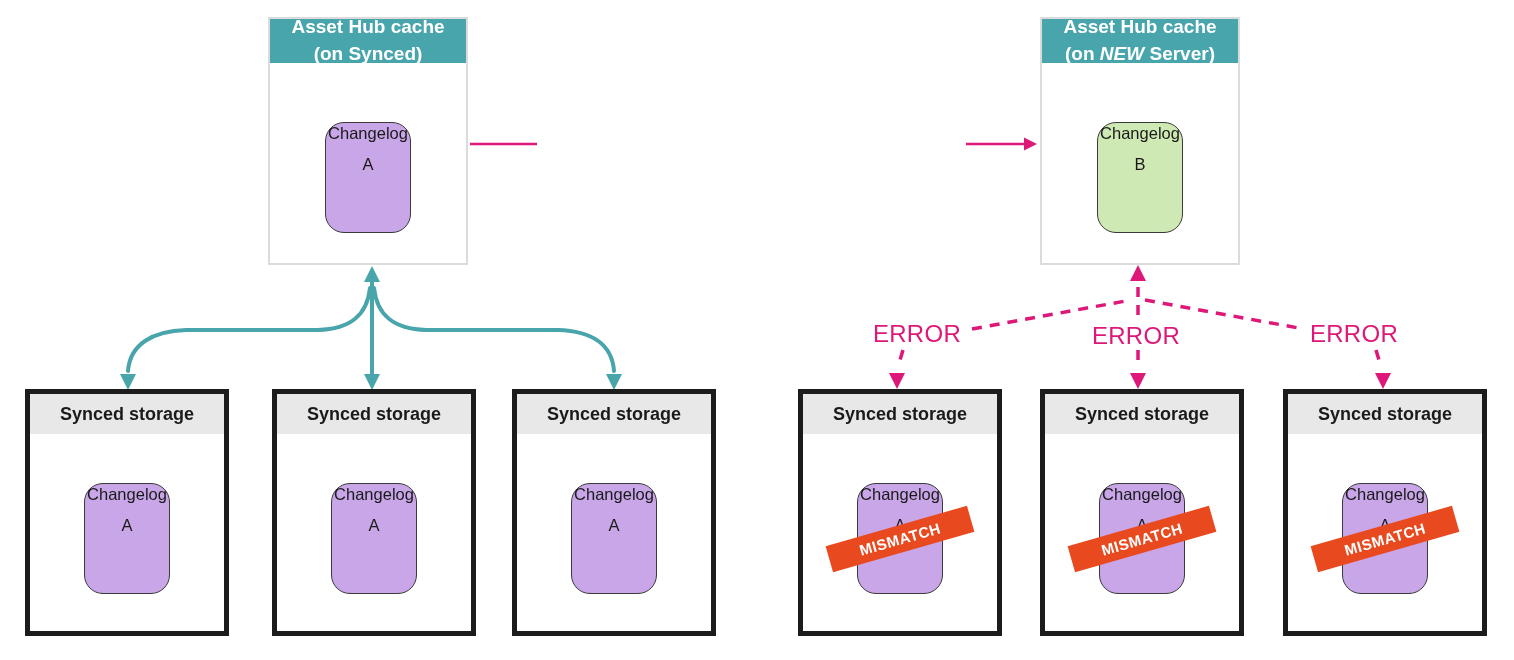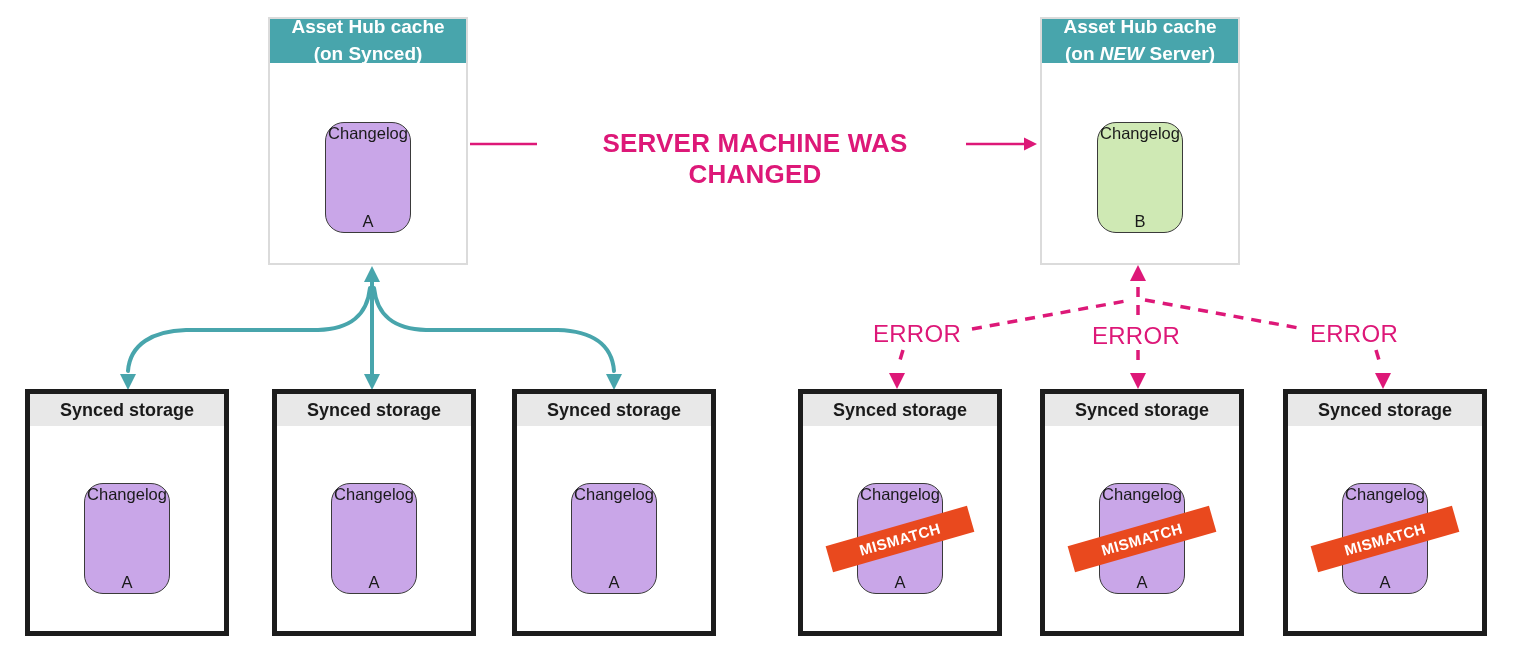--- a/index.html
+++ b/index.html
@@ -12,28 +12,28 @@
   .canvas{position:relative;width:1514px;height:660px;background:#fff;overflow:hidden;}
   svg.connectors{position:absolute;left:0;top:0;width:1514px;height:660px;}
 
   .hub{position:absolute;width:200px;height:248px;background:#fff;border:2px solid var(--hub-border);}
   .hub-header{height:44px;background:var(--teal);color:#fff;font-weight:700;font-size:19px;
     text-align:center;display:flex;flex-direction:column;justify-content:center;line-height:1.4;}
   .hub-header .underline{text-decoration:underline;text-underline-offset:3px;font-style:italic;}
 
   .chip{position:absolute;left:50%;transform:translateX(-50%);width:86px;height:111px;
     border-radius:19px;border:1.5px solid var(--chip-border);display:flex;flex-direction:column;
-    align-items:center;justify-content:space-between;font-size:16.5px;color:var(--text-dark);line-height:1.3;}
+    align-items:center;justify-content:flex-start;font-size:16.5px;color:var(--text-dark);line-height:1.3;gap:10px;}
   .chip.purple{background:var(--purple);}
   .chip.green{background:var(--green);}
   .hub .chip{top:103px;}
 
   .storage{position:absolute;top:389px;width:204px;height:247px;background:#fff;
     border:5px solid var(--storage-border);}
-  .storage-header{height:32px;background:var(--storage-header-bg);display:flex;align-items:center;
+  .storage-header{height:40px;background:var(--storage-header-bg);display:flex;align-items:center;
     justify-content:center;font-weight:700;font-size:18px;color:var(--text-dark);}
   .storage .chip{top:89px;}
 
   .badge{position:absolute;left:50%;top:145px;width:147px;height:27px;
     transform:translate(-50%,-50%) rotate(-16deg);background:var(--orange);color:#fff;
     font-weight:700;font-size:15px;letter-spacing:.5px;display:flex;align-items:center;justify-content:center;}
 
   .center-label{position:absolute;left:540px;top:128px;width:430px;text-align:center;
     font-size:26px;font-weight:700;color:var(--pink);letter-spacing:.2px;}
   .error-label{position:absolute;transform:translate(-50%,-50%);font-size:24px;font-weight:400;
@@ -96,21 +96,20 @@
     <div class="hub-header">
       <div>Asset Hub cache</div>
       <div><span>(on </span><span class="underline">NEW</span><span> Server)</span></div>
     </div>
     <div class="chip green">
       <span>Changelog</span>
       <span>B</span>
     </div>
   </div>
 
-  <div class="center-label">SERVER MACHINE WAS CHANGED</div>
 
   <div class="error-label" style="left:917px;top:334px;">ERROR</div>
   <div class="error-label" style="left:1136px;top:336px;">ERROR</div>
   <div class="error-label" style="left:1354px;top:334px;">ERROR</div>
 
   <div class="storage" style="left:25px;">
     <div class="storage-header">Synced storage</div>
     <div class="chip purple">
       <span>Changelog</span>
       <span>A</span>

